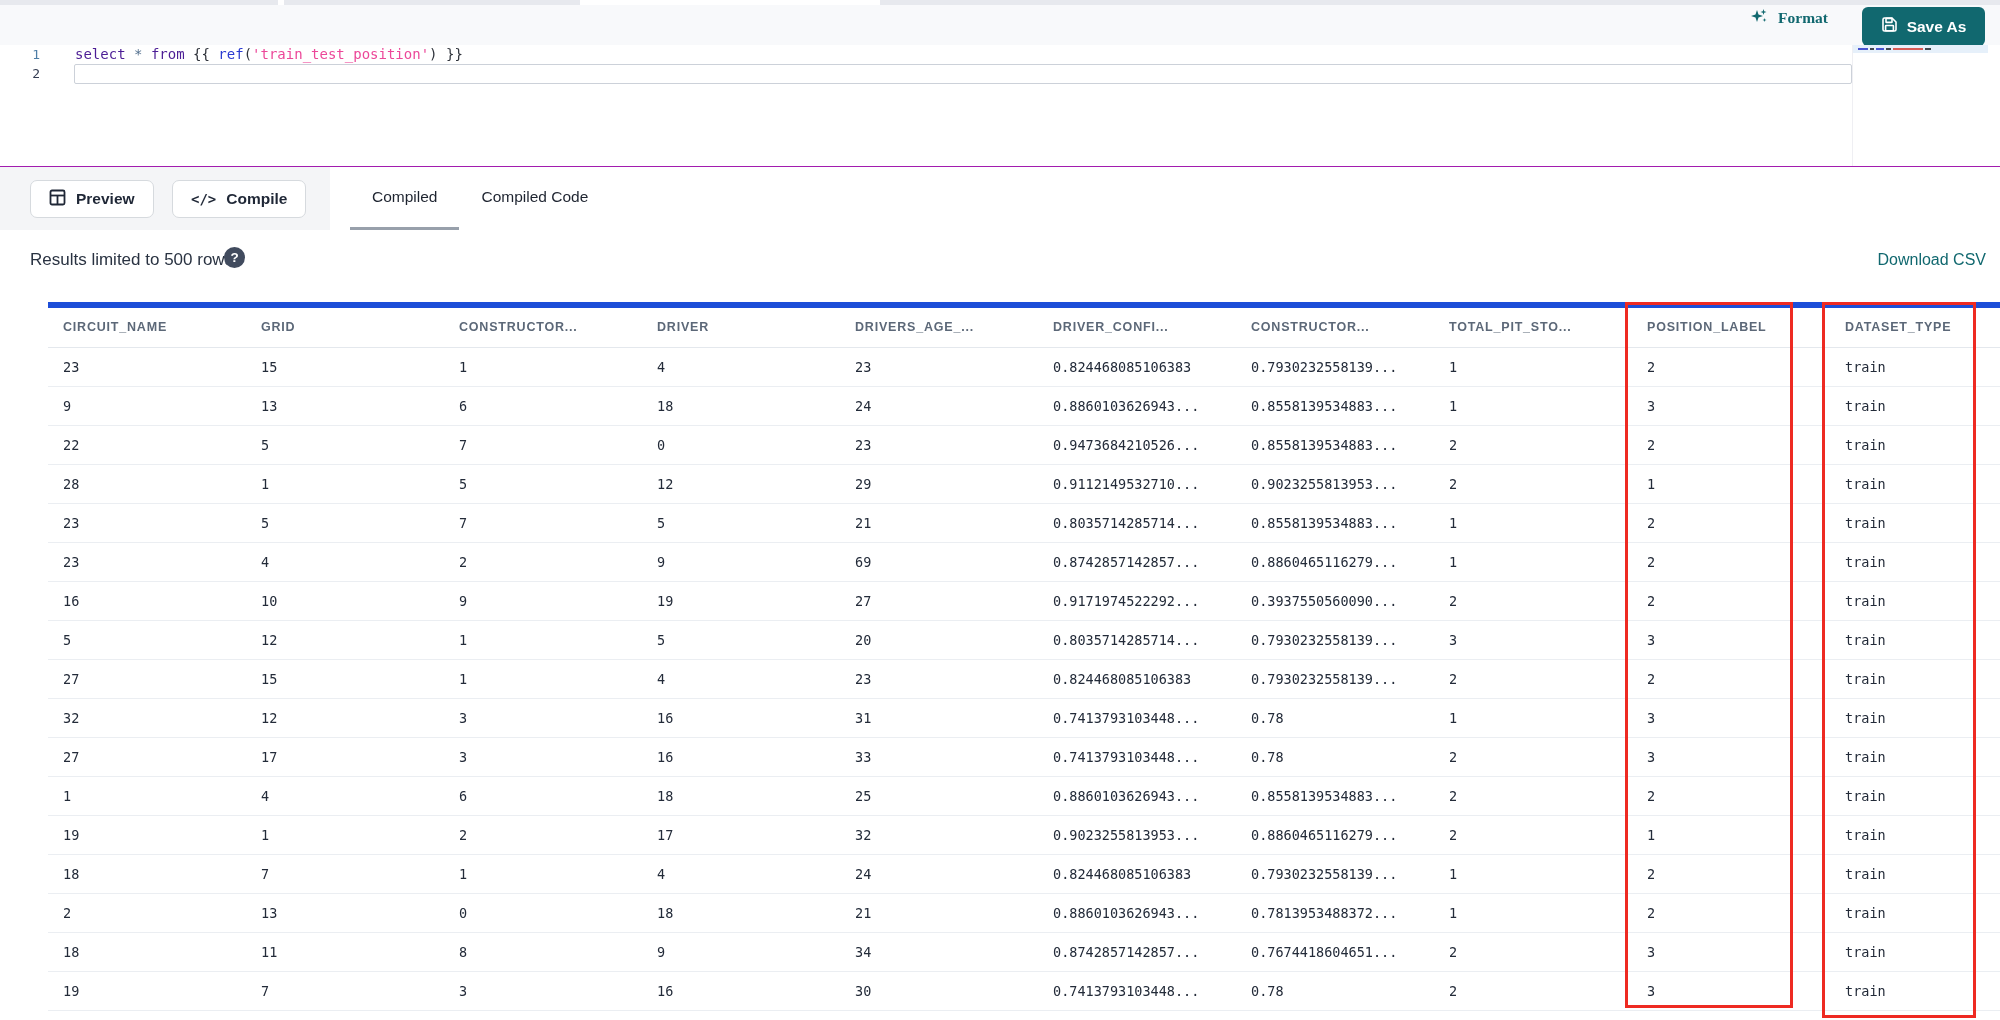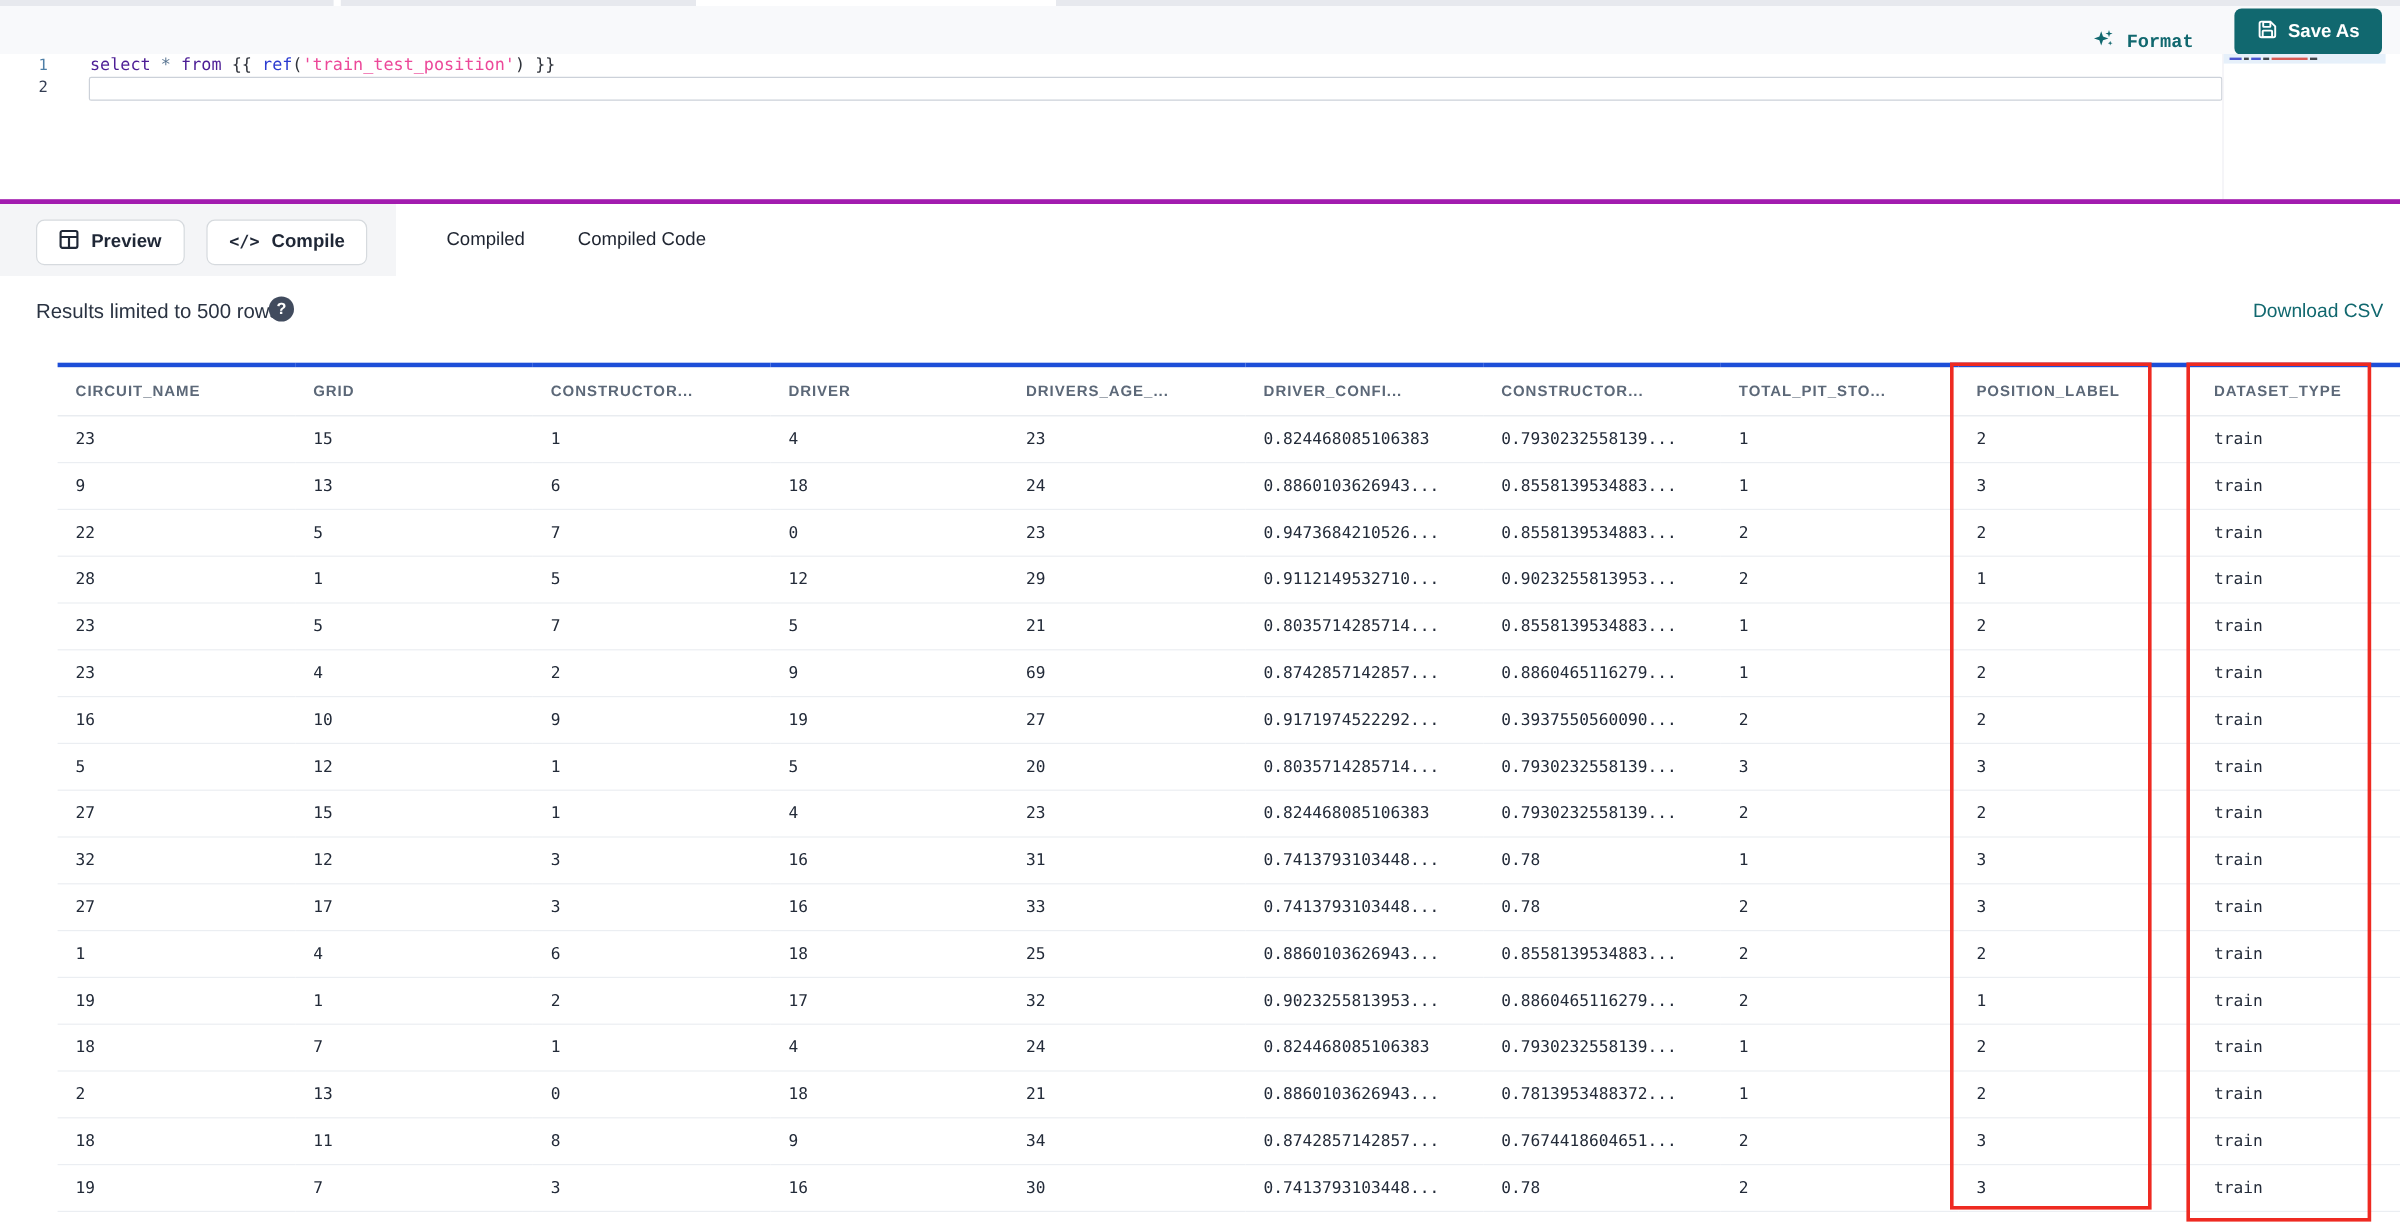--- a/index.html
+++ b/index.html
@@ -9,23 +9,23 @@
 
   
   .tabstrip { position: absolute; top: 0; left: 0; width: 2000px; height: 5px; background: #fff; }
   .tabstrip .seg { position: absolute; top: 0; height: 5px; background: #e7e9ee; }
   .seg1 { left: 0; width: 278px; }
   .seg2 { left: 284px; width: 296px; }
   .seg3 { left: 880px; width: 1120px; }
 
   
   .toolbar { position: absolute; top: 5px; left: 0; width: 2000px; height: 40px; background: #f8f9fb; }
-  .format-btn { position: absolute; right: 172px; top: 18px; display: flex; align-items: center; gap: 10px;
+  .format-btn { position: absolute; right: 172px; top: 2px; display: flex; align-items: center; gap: 10px;
                 background: none; border: none; color: #11686f; font-size: 15.5px; font-weight: 600;
-                font-family: Liberation Mono, monospace; cursor: pointer; }
+                font-family: Liberation Serif, serif; cursor: pointer; }
   .saveas-btn { position: absolute; right: 15px; top: 2px; height: 39px; width: 123px; background: #11686f;
                 border: none; border-radius: 6px; color: #fff; display: flex; align-items: center;
                 justify-content: center; gap: 9px; font-size: 15.5px; font-weight: 600;
                 font-family: "Liberation Sans", sans-serif; cursor: pointer; }
 
   
   .editor { position: absolute; top: 45px; left: 0; width: 2000px; height: 121px; background: #fff;
             font-family: "DejaVu Sans Mono", monospace; font-size: 14px; }
   .gutter { position: absolute; left: 0; top: 0; width: 40px; }
   .ln { height: 19px; line-height: 19px; text-align: right; font-size: 13px; }
@@ -36,21 +36,21 @@
   .tk-str { color: #ec4899; } .tk-pn { color: #2f333b; }
   .active-line-box { position: absolute; left: 74px; top: 19px; width: 1778px; height: 20px;
                      border: 1px solid #ccd1d9; border-radius: 2px; background: #fff; }
   .minimap { position: absolute; left: 1852px; top: 0; width: 136px; height: 121px; border-left: 1px solid #efeff3; }
   .mm-strip { height: 8px; background: #e6f0fa; display: flex; align-items: center; gap: 2px; padding-left: 5px; }
   .mm-strip span { height: 2px; display: inline-block; }
   .mm-b { background: #4a55d0; } .mm-d { background: #43474e; } .mm-r { background: #d95b55; }
 
   
   .panelbar { position: absolute; top: 166px; left: 0; width: 2000px; height: 64px; background: #fff;
-              border-top: 4px solid #a21caf; }
+              border-top: 1px solid #a21caf; }
   .left-zone { position: absolute; left: 0; top: 0; width: 330px; height: 63px; background: #f4f5f7; }
   .pbtn { position: absolute; top: 13px; height: 38px; background: #fff; border: 1px solid #d6dade;
           border-radius: 7px; display: flex; align-items: center; gap: 10px; font-size: 15.5px;
           font-weight: 600; color: #1f2736; padding: 0 18px; font-family: "Liberation Sans", sans-serif;
           cursor: pointer; }
   .preview-btn { left: 30px; }
   .compile-btn { left: 172px; }
   .compile-glyph { font-family: "DejaVu Sans Mono", monospace; font-weight: 700; font-size: 14px; color: #1f2736; }
   .tabs { position: absolute; left: 350px; top: 0; height: 63px; display: flex; }
   .tab { padding: 0 22px; line-height: 60px; font-size: 15.5px; color: #1e2430; position: relative; cursor: pointer; }
@@ -62,21 +62,21 @@
   .help-icon { position: absolute; left: 224px; top: 17px; width: 21px; height: 21px; border-radius: 50%;
                background: #414b5e; color: #fff; font-size: 13.5px; font-weight: 700; text-align: center;
                line-height: 21px; cursor: pointer; }
   .download { position: absolute; right: 14px; top: 21px; font-size: 16px; color: #11686f; cursor: pointer;
               text-decoration: none; }
 
   
   .tablewrap { position: absolute; top: 302px; left: 0; width: 2000px; height: 718px; overflow: hidden; }
   table { border-collapse: collapse; table-layout: fixed; margin-left: 48px; width: 1980px; }
   th { height: 42px; text-align: left; padding: 0 0 0 15px; font-size: 12.5px; letter-spacing: 0.8px;
-       color: #5c6878; border-top: 4px solid #1d4ed8; border-bottom: 1px solid #e4e8ed; font-weight: 700;
+       color: #5c6878; border-top: 6px solid #1d4ed8; border-bottom: 1px solid #e4e8ed; font-weight: 700;
        font-family: "Liberation Sans", sans-serif; white-space: nowrap; overflow: hidden; }
   td { height: 39px; padding: 0 0 0 15px; font-size: 13.5px; color: #232b39; border-bottom: 1px solid #ebeef2;
        font-family: "DejaVu Sans Mono", monospace; white-space: nowrap; overflow: hidden; }
 
   
   .hl { position: absolute; border: 3px solid #ee2a22; pointer-events: none; }
   .hl1 { left: 1625px; top: 302px; width: 168px; height: 706px; }
   .hl2 { left: 1822px; top: 302px; width: 154px; height: 716px; }
 </style>
 </head>

